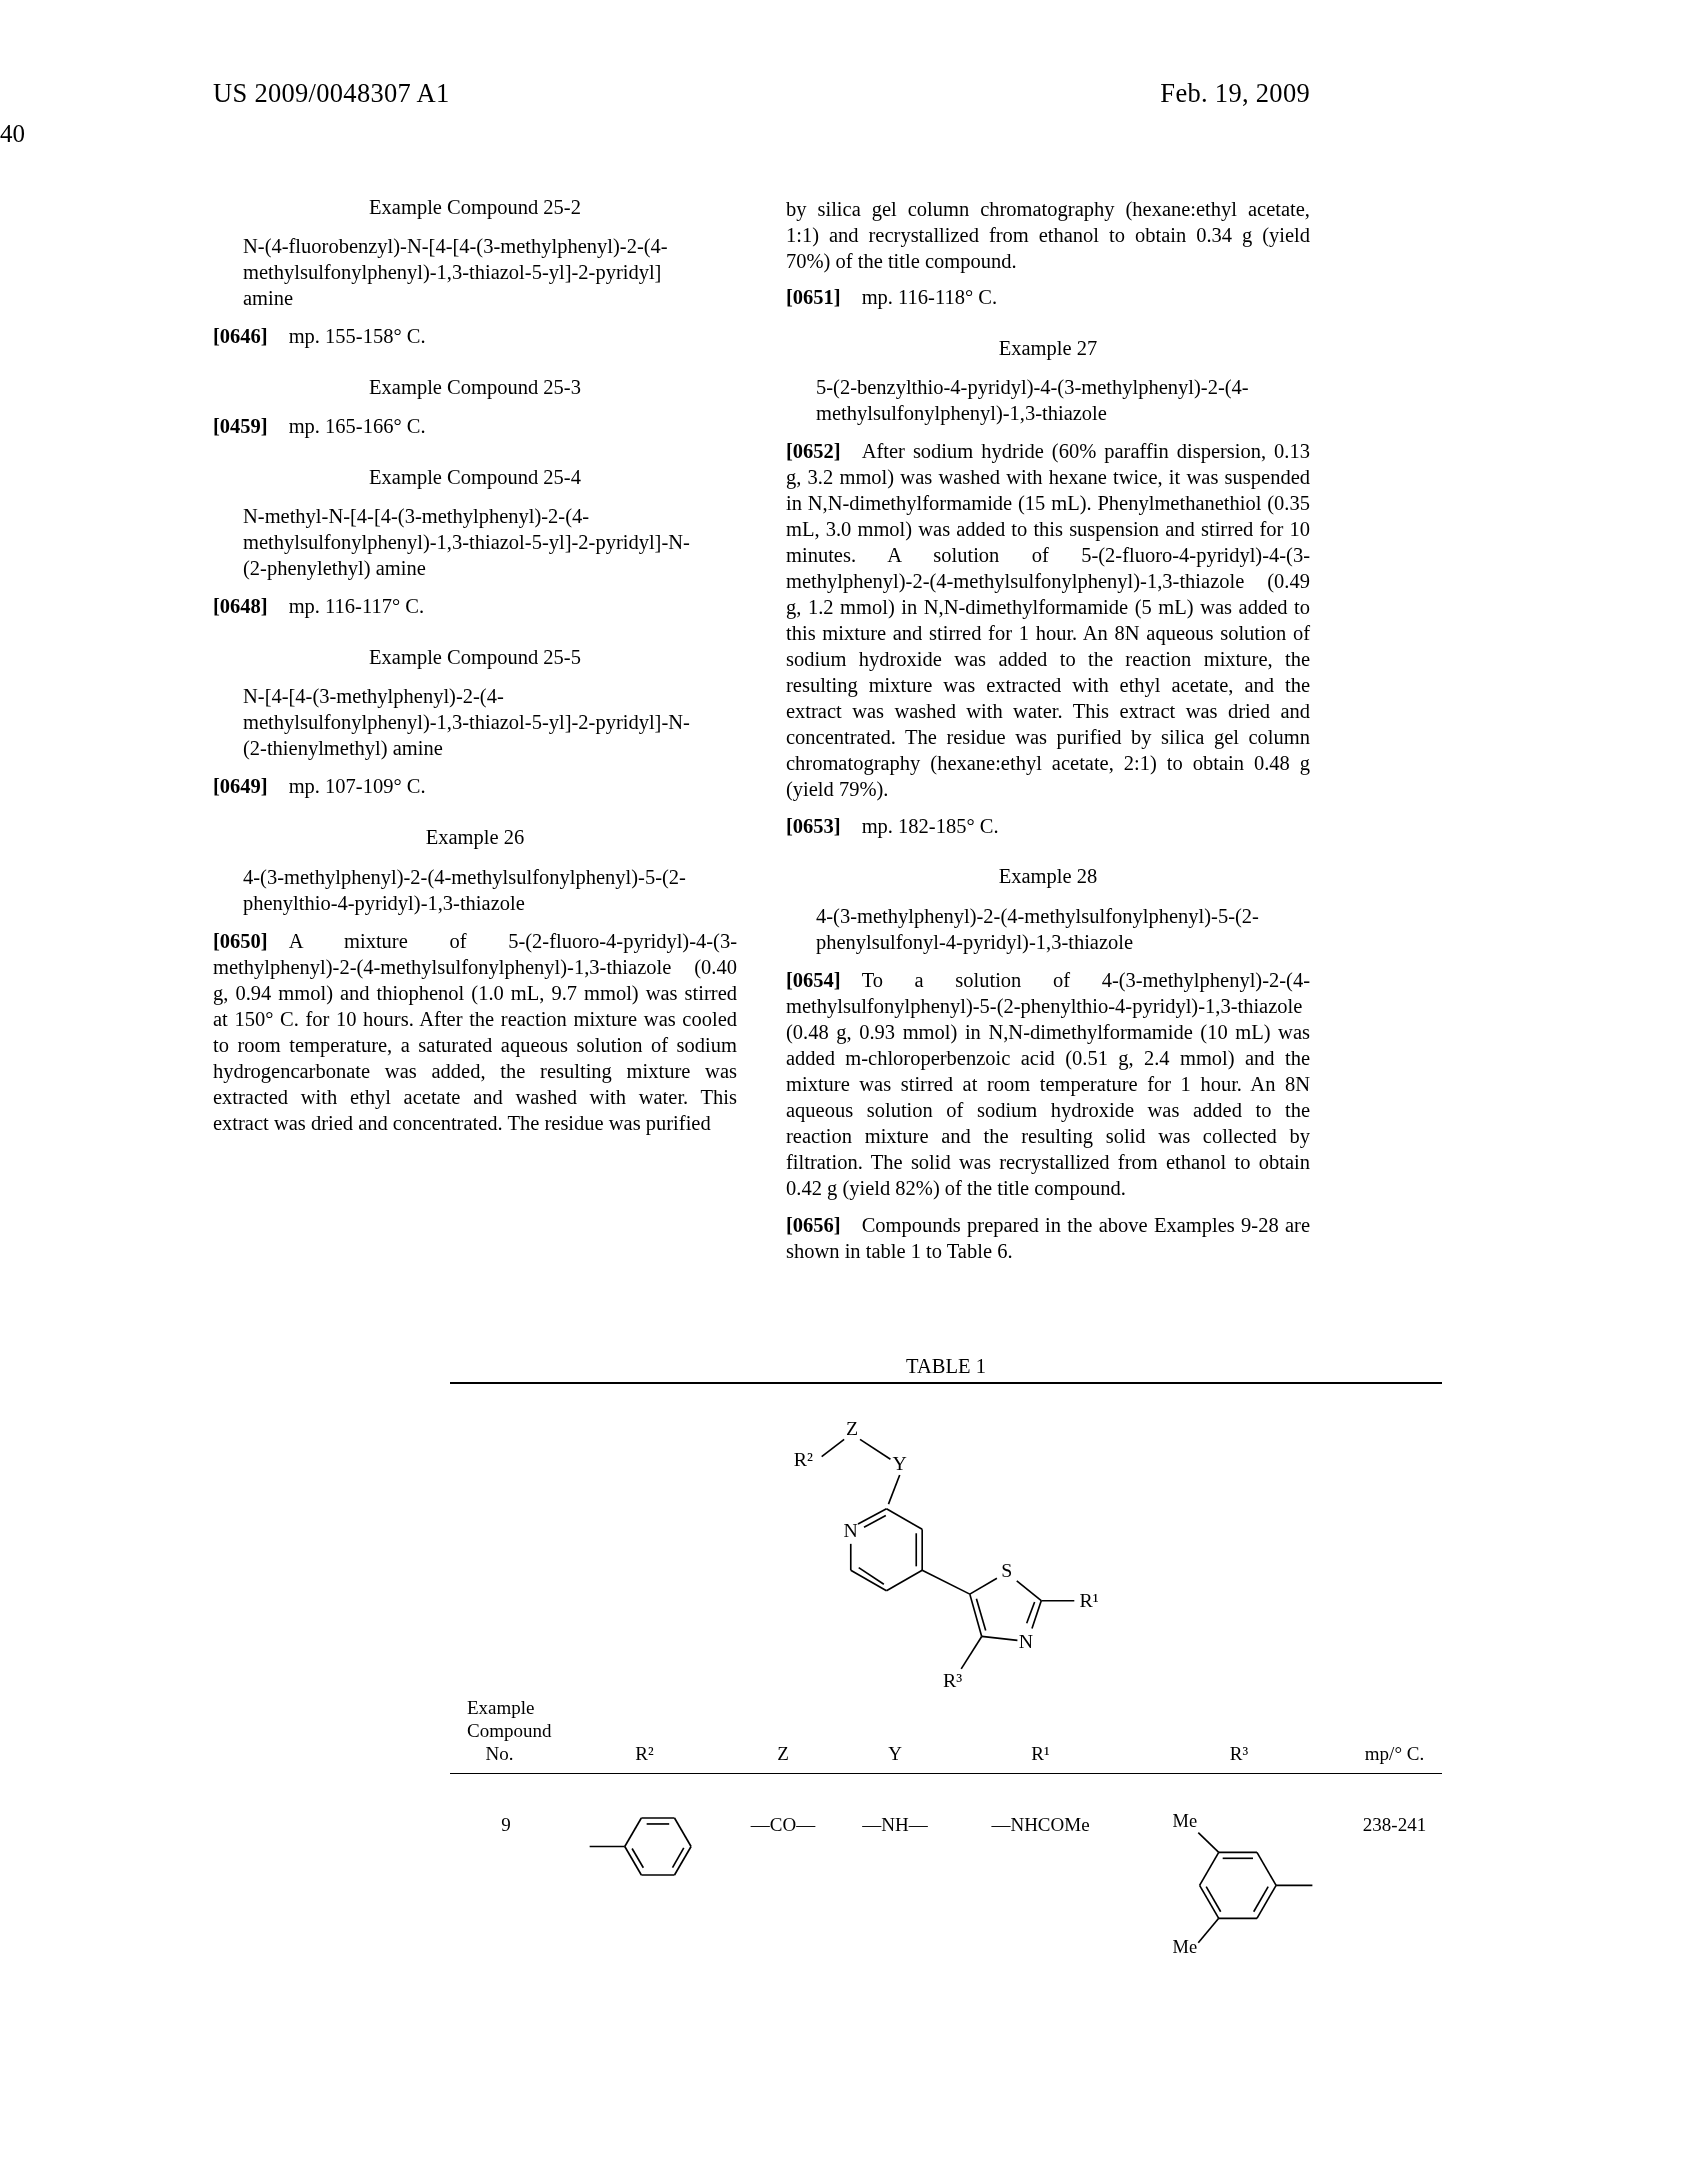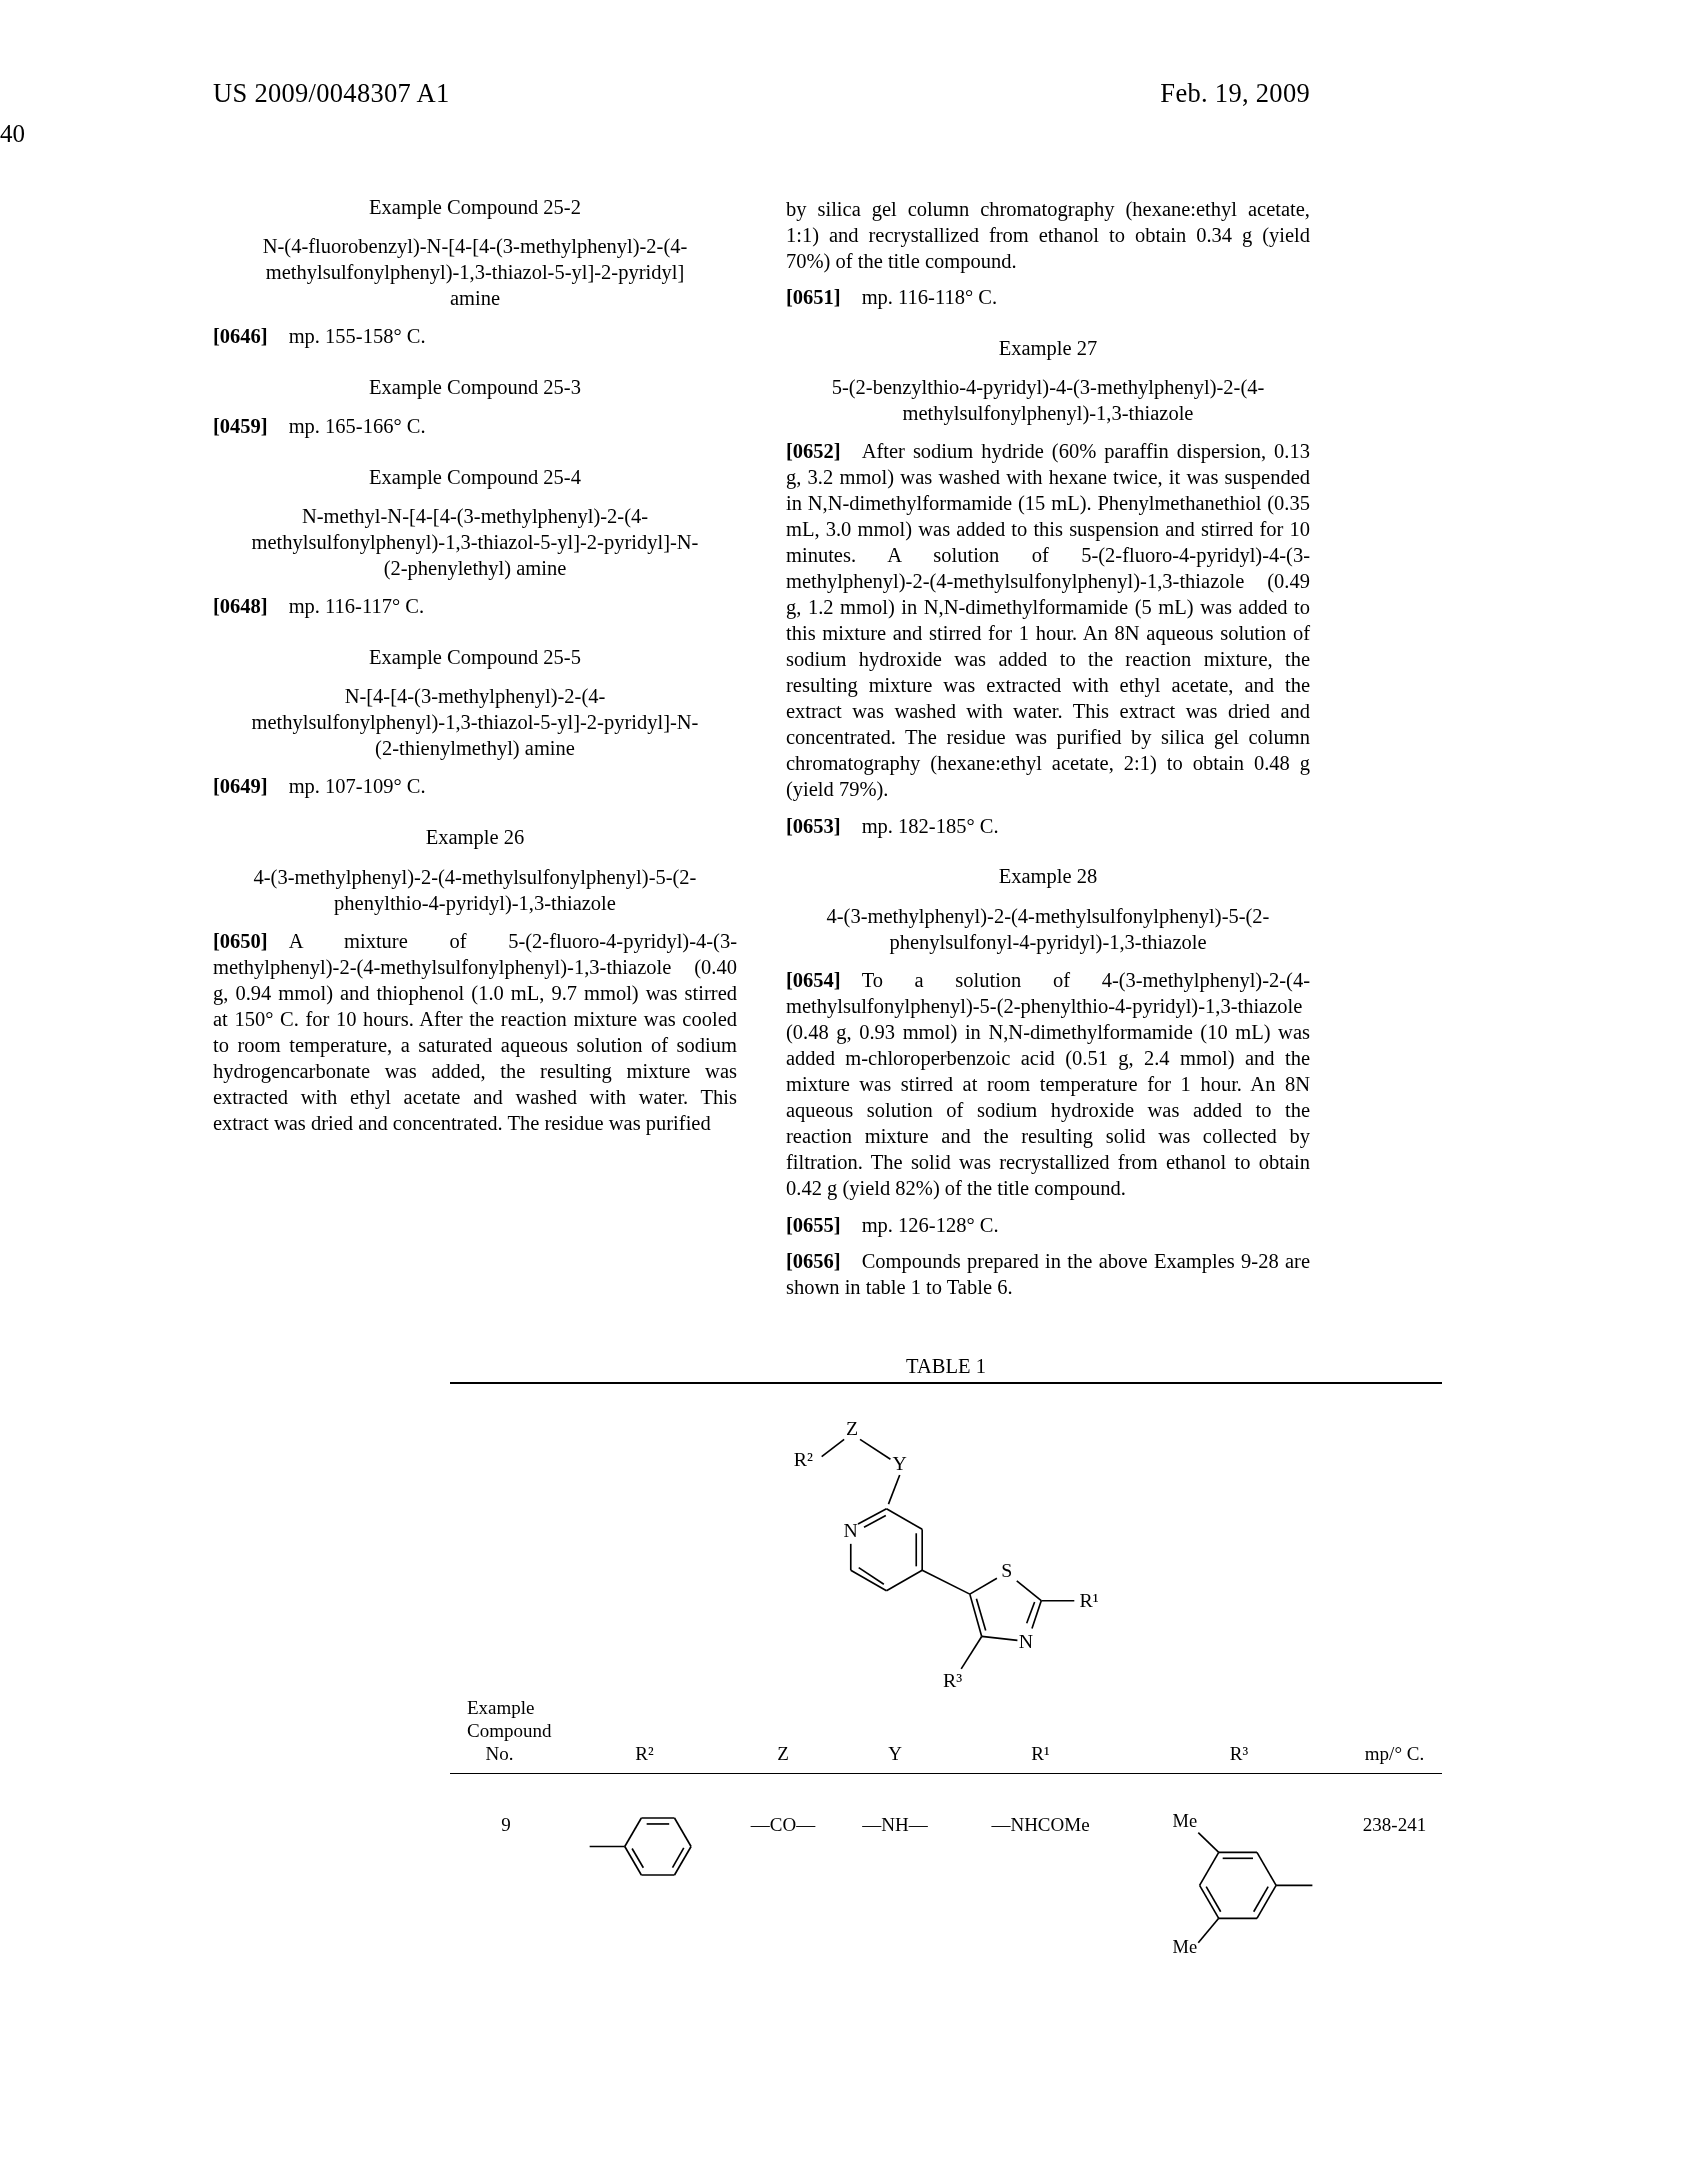--- a/index.html
+++ b/index.html
@@ -23,21 +23,21 @@
     padding: 0 218px 0 213px;
     margin-top: 48px;
     min-height: 1133px;
     align-items: flex-start;
   }
   .col { flex: 1; min-width: 0; }
 
   .heading { text-align: center; font-size: 20.5px; margin: 26.5px 0 14.6px; }
   .col > .heading:first-child { margin-top: 0; }
   .compound {
-    text-align: center; font-size: 20.5px; line-height: 26px;
+    font-size: 20.5px; line-height: 26px;
     margin: 0 0 12px; padding: 0 30px; overflow-wrap: break-word;
   }
   .mp { font-size: 20.5px; line-height: 26px; margin: 0 0 10.6px; }
   .tag { font-weight: bold; margin-right: 21px; }
   .para {
     font-size: 20.5px; line-height: 26px; text-align: justify;
     margin: 0 0 10.6px; overflow-wrap: break-word;
   }
 
   .table-section { width: 992px; margin: 26.5px 0 0 450px; }
@@ -101,21 +101,20 @@
       <p class="mp"><span class="tag">[0651]</span><span>mp. 116-118° C.</span></p>
 
       <div class="heading">Example 27</div>
       <div class="compound">5-(2-benzylthio-4-pyridyl)-4-(3-methylphenyl)-2-(4-methylsulfonylphenyl)-1,3-thiazole</div>
       <p class="para"><span class="tag">[0652]</span><span>After sodium hydride (60% paraffin dispersion, 0.13 g, 3.2 mmol) was washed with hexane twice, it was suspended in N,N-dimethylformamide (15 mL). Phenylmethanethiol (0.35 mL, 3.0 mmol) was added to this suspension and stirred for 10 minutes. A solution of 5-(2-fluoro-4-pyridyl)-4-(3-methylphenyl)-2-(4-methylsulfonylphenyl)-1,3-thiazole (0.49 g, 1.2 mmol) in N,N-dimethylformamide (5 mL) was added to this mixture and stirred for 1 hour. An 8N aqueous solution of sodium hydroxide was added to the reaction mixture, the resulting mixture was extracted with ethyl acetate, and the extract was washed with water. This extract was dried and concentrated. The residue was purified by silica gel column chromatography (hexane:ethyl acetate, 2:1) to obtain 0.48 g (yield 79%).</span></p>
       <p class="mp"><span class="tag">[0653]</span><span>mp. 182-185° C.</span></p>
 
       <div class="heading">Example 28</div>
       <div class="compound">4-(3-methylphenyl)-2-(4-methylsulfonylphenyl)-5-(2-phenylsulfonyl-4-pyridyl)-1,3-thiazole</div>
       <p class="para"><span class="tag">[0654]</span><span>To a solution of 4-(3-methylphenyl)-2-(4-methylsulfonylphenyl)-5-(2-phenylthio-4-pyridyl)-1,3-thiazole (0.48 g, 0.93 mmol) in N,N-dimethylformamide (10 mL) was added m-chloroperbenzoic acid (0.51 g, 2.4 mmol) and the mixture was stirred at room temperature for 1 hour. An 8N aqueous solution of sodium hydroxide was added to the reaction mixture and the resulting solid was collected by filtration. The solid was recrystallized from ethanol to obtain 0.42 g (yield 82%) of the title compound.</span></p>
-      <p class="mp"><span class="tag">[0655]</span><span>mp. 126-128° C.</span></p>
       <p class="para"><span class="tag">[0656]</span><span>Compounds prepared in the above Examples 9-28 are shown in table 1 to Table 6.</span></p>
     </div>
 
   </div>
 
   <div class="table-section">
     <div class="table-title">TABLE 1</div>
     <div class="rule-heavy"></div>
 
     <div class="diagram-wrap">

